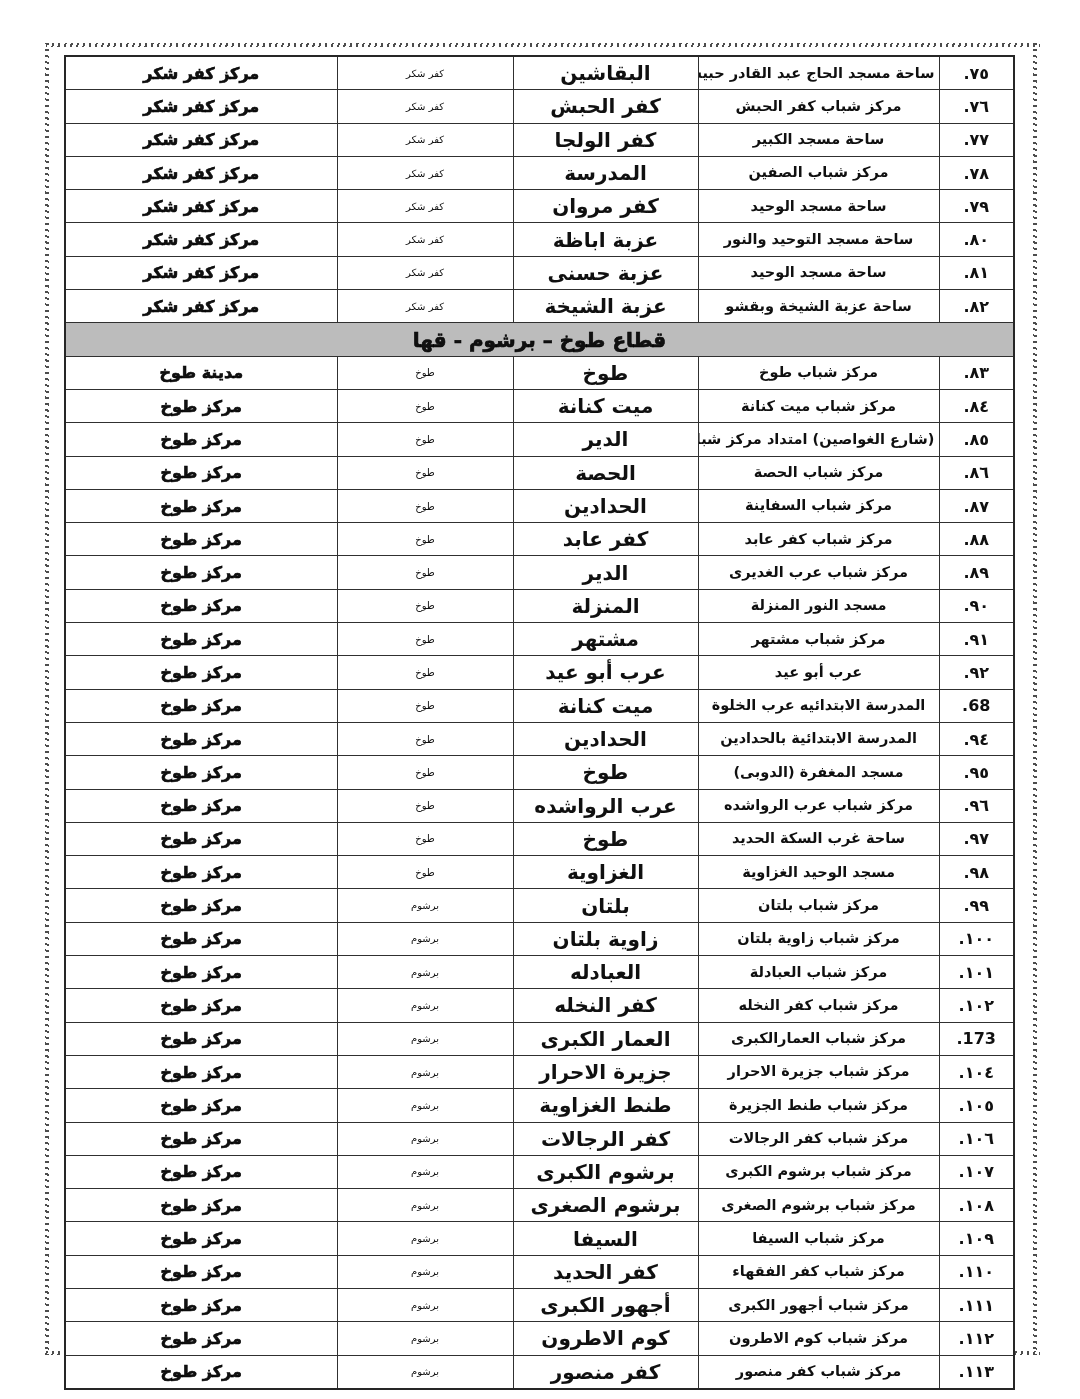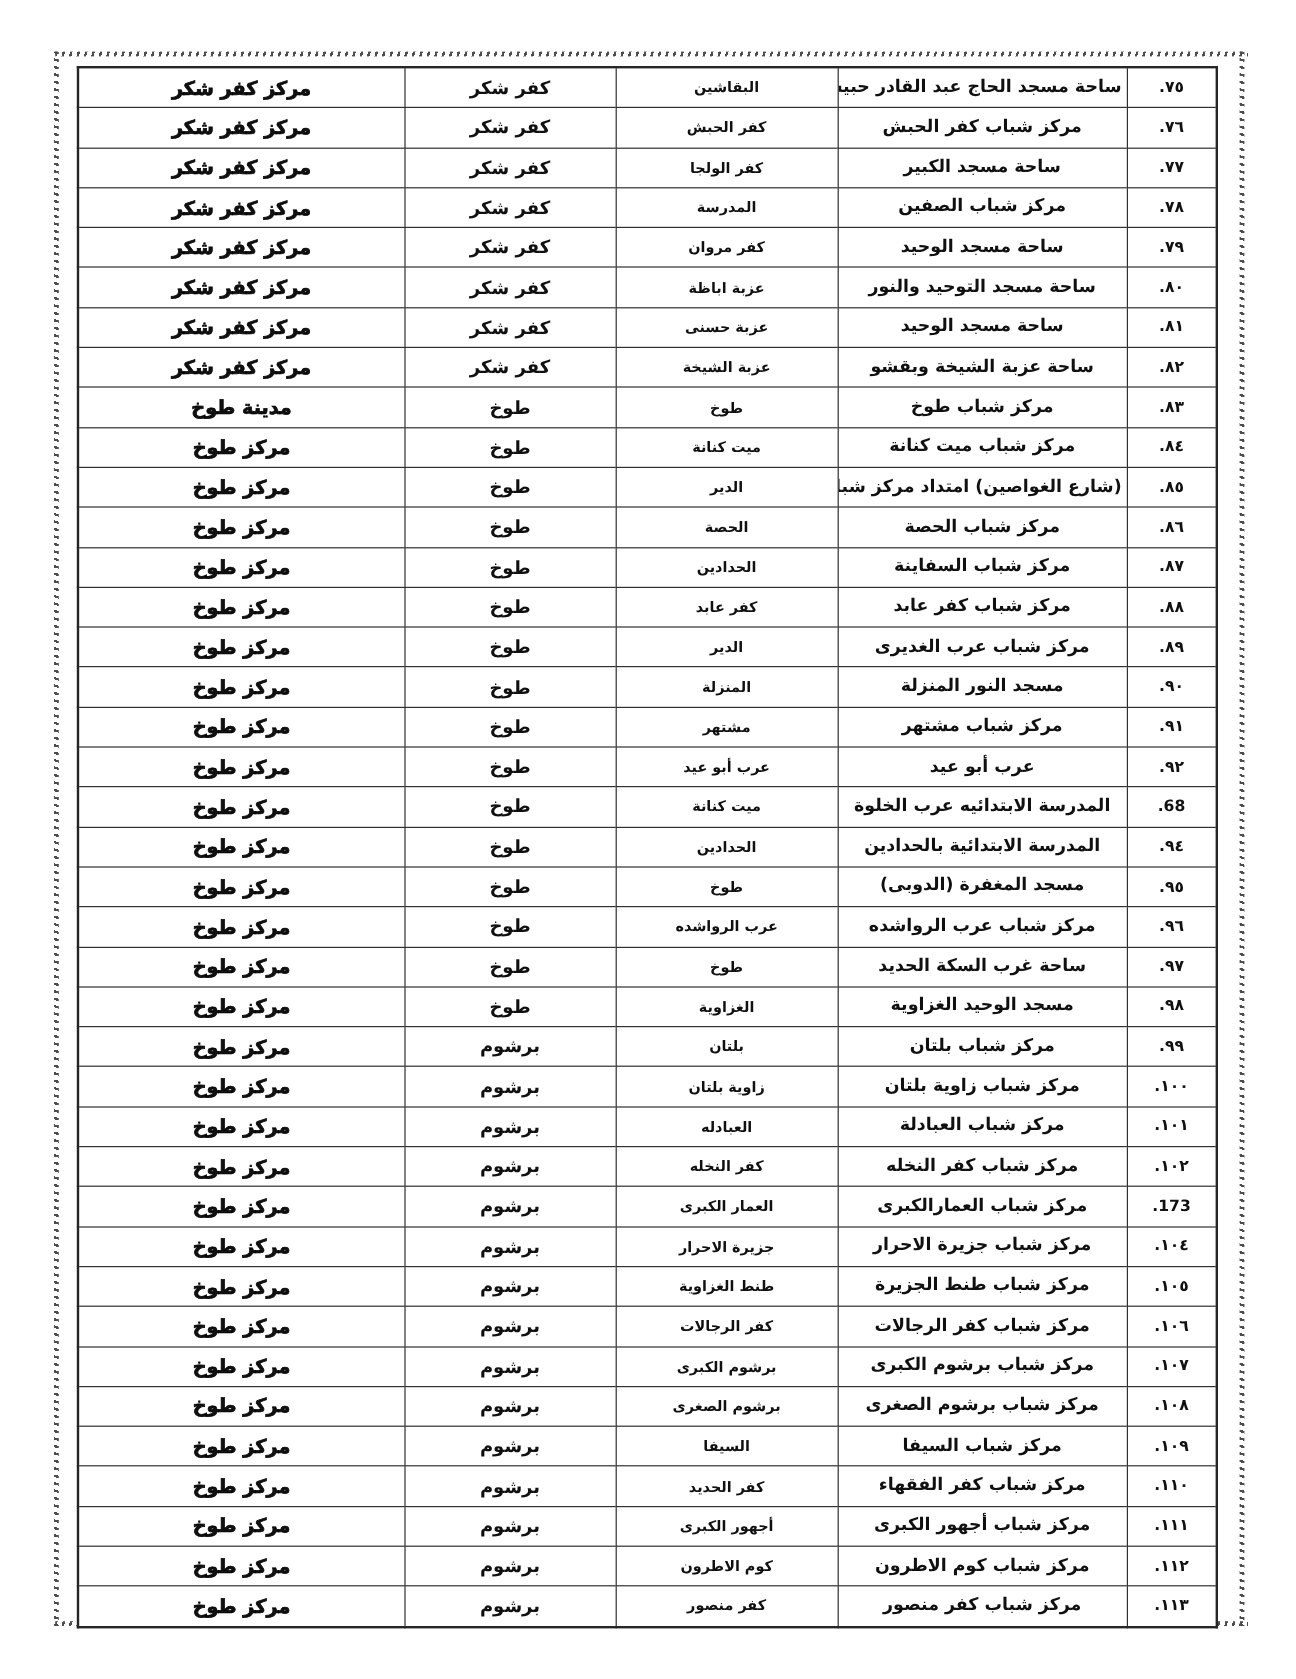--- a/index.html
+++ b/index.html
@@ -50,24 +50,24 @@
     color: #101010;
     overflow: hidden;
     white-space: nowrap;
   }
   col.c-num      { width: 75px; }
   col.c-venue    { width: 241px; }
   col.c-village  { width: 185px; }
   col.c-district { width: 176px; }
   col.c-center   { width: 272px; }
 
-  td.num-cell      { font-size: 13px; font-weight: bold; }
+  td.num-cell      { font-size: 16px; font-weight: bold; }
   td.venue-cell    { font-size: 14.5px; font-weight: bold; white-space: normal; line-height: 1.05; }
-  td.village-cell  { font-size: 12px; font-weight: bold; }
-  td.district-cell { font-size: 15px; font-weight: bold; }
+  td.village-cell  { font-size: 20px; font-weight: bold; }
+  td.district-cell { font-size: 10px; font-weight: normal; }
   td.center-cell   {
     font-size: 16px;
     font-weight: bold;
     -webkit-text-stroke: 0.6px #000;
   }
   td.section-header {
     background: #bcbcbc;
     height: 30px;
     font-size: 20px;
     font-weight: bold;
@@ -143,20 +143,23 @@
           <td class="center-cell">مركز كفر شكر</td>
         </tr>
         <tr>
           <td class="num-cell">٨٢.</td>
           <td class="venue-cell">ساحة عزبة الشيخة وبقشو</td>
           <td class="village-cell">عزبة الشيخة</td>
           <td class="district-cell">كفر شكر</td>
           <td class="center-cell">مركز كفر شكر</td>
         </tr>
         <tr>
+          <td colspan="5" class="section-header">قطاع طوخ – برشوم - قها</td>
+        </tr>
+        <tr>
           <td class="num-cell">٨٣.</td>
           <td class="venue-cell">مركز شباب طوخ</td>
           <td class="village-cell">طوخ</td>
           <td class="district-cell">طوخ</td>
           <td class="center-cell">مدينة طوخ</td>
         </tr>
         <tr>
           <td class="num-cell">٨٤.</td>
           <td class="venue-cell">مركز شباب ميت كنانة</td>
           <td class="village-cell">ميت كنانة</td>

